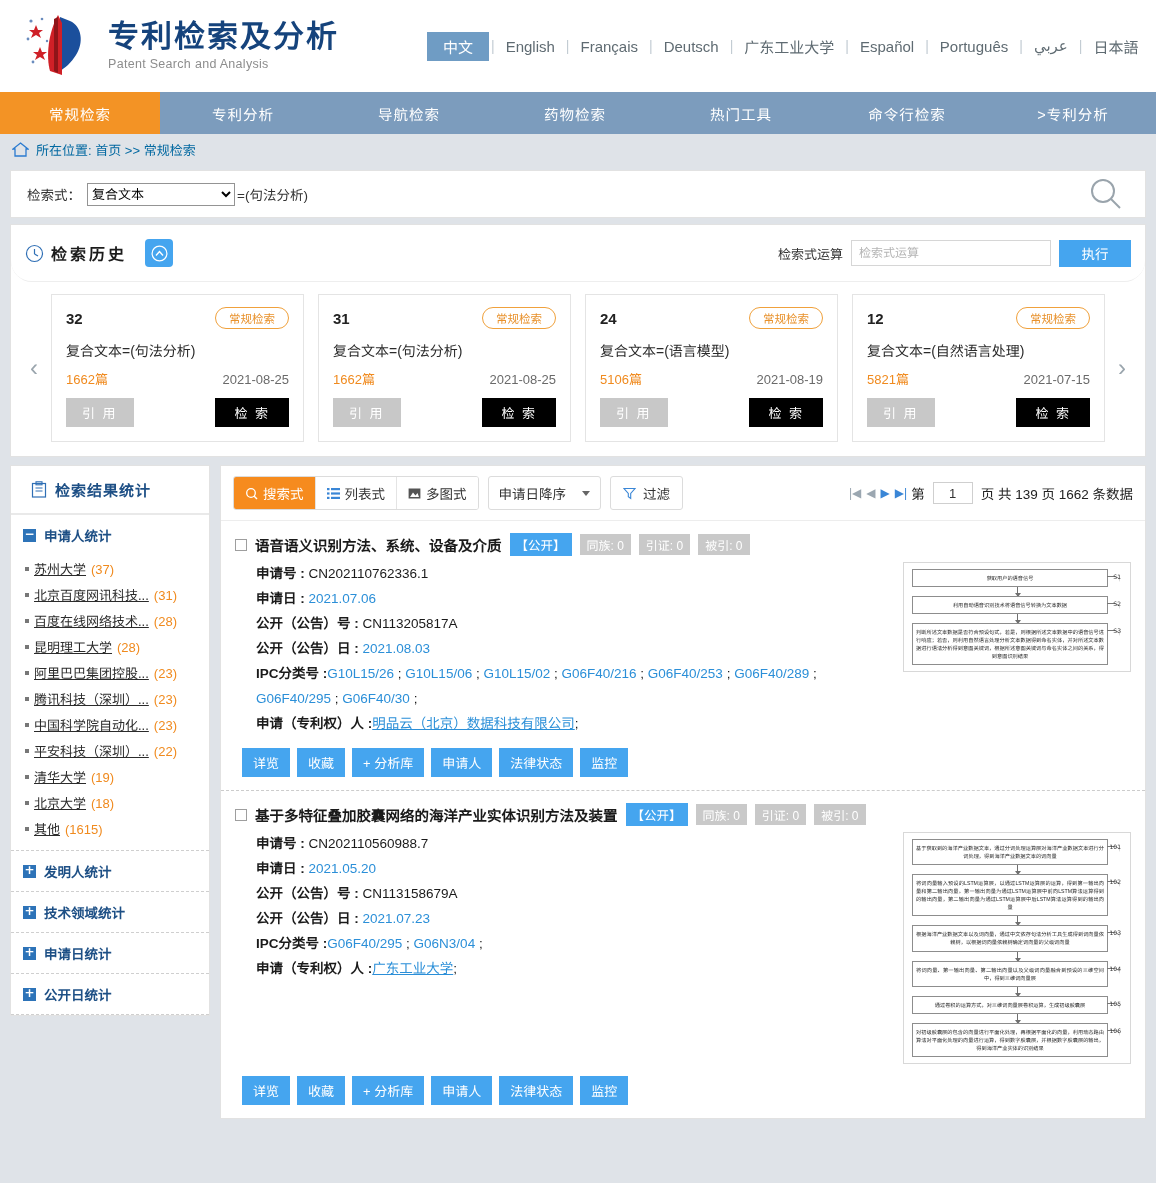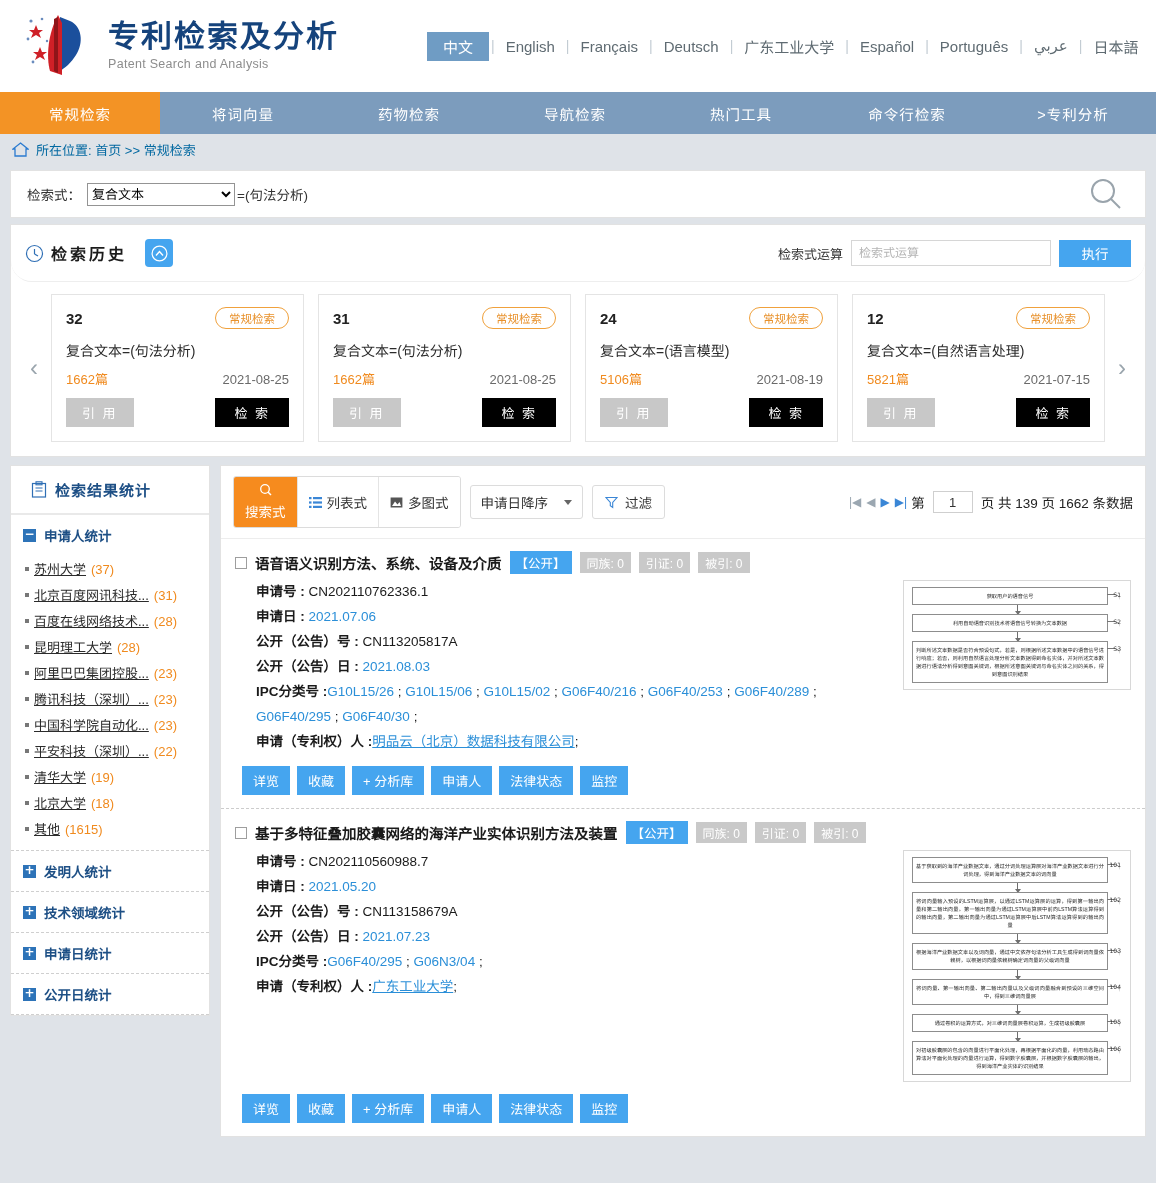--- a/index.html
+++ b/index.html
@@ -168,21 +168,21 @@
     display: flex; align-items: center; padding: 10px 12px;
     border-bottom: 1px solid #ededed;
   }
   .seg { display: flex; border: 1px solid #dcdcdc; border-radius: 3px; overflow: hidden; }
   .seg-btn {
     display: flex; align-items: center; gap: 5px; padding: 6px 11px;
     font-size: 13.5px; color: #333; background: #fff; cursor: pointer;
     border-right: 1px solid #e4e4e4;
   }
   .seg-btn:last-child { border-right: none; }
-  .seg-btn.active { background: #f68b1e; color: #fff; flex-direction: column; }
+  .seg-btn.active { background: #f68b1e; color: #fff; }
   .tool-sel {
     margin-left: 9px; border: 1px solid #dcdcdc; border-radius: 3px;
     padding: 6px 10px; font-size: 13.5px; display: flex; align-items: center;
     gap: 16px; cursor: pointer; background: #fff;
   }
   .caret { border-left: 4px solid transparent; border-right: 4px solid transparent;
            border-top: 5px solid #666; }
   .tool-filter {
     margin-left: 9px; border: 1px solid #dcdcdc; border-radius: 3px;
     padding: 6px 12px; font-size: 13.5px; display: flex; align-items: center;
@@ -294,23 +294,23 @@
       <span class="lang">Português</span>
       <span class="lang-sep">|</span>
       <span class="lang">عربي</span>
       <span class="lang-sep">|</span>
       <span class="lang">日本語</span>
     </div>
 </div>
 
 <div class="nav" id="nav">
     <div class="nav-item active">常规检索</div>
-    <div class="nav-item">将词向量</div>
+    <div class="nav-item">专利分析</div>
+    <div class="nav-item">导航检索</div>
     <div class="nav-item">药物检索</div>
-    <div class="nav-item">导航检索</div>
     <div class="nav-item">热门工具</div>
     <div class="nav-item">命令行检索</div>
     <div class="nav-item">&gt;专利分析</div>
   </div>
 
 <div class="crumb">
   <svg class="home-icon" viewBox="0 0 17 15">
     <path d="M8.5 1 L16 7 L14 7 L14 14 L3 14 L3 7 L1 7 Z" fill="none" stroke="#2b7bd0" stroke-width="1.3"></path>
   </svg>
   <span>所在位置: 首页 &gt;&gt; 常规检索</span>

